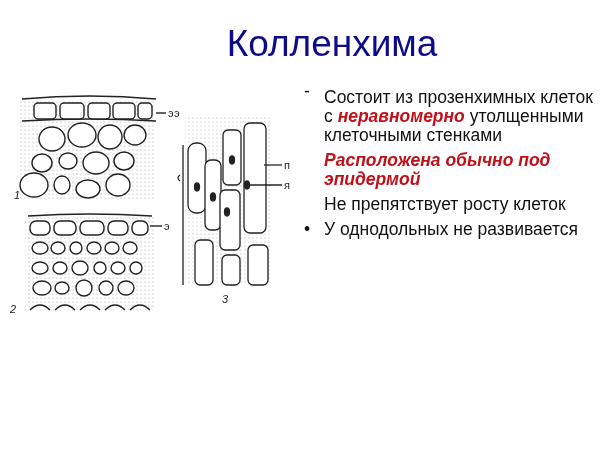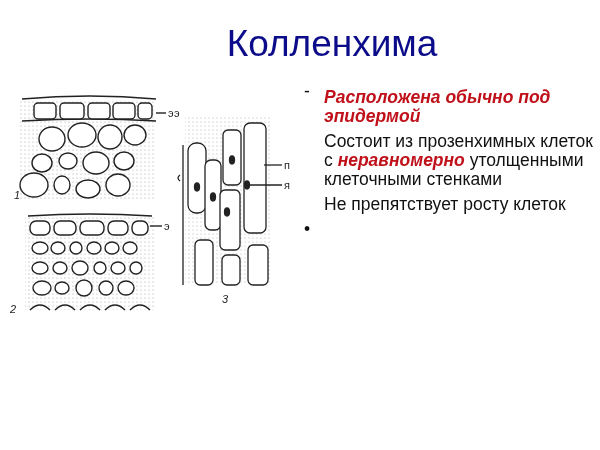--- a/index.html
+++ b/index.html
@@ -121,24 +121,25 @@
     <text x="284" y="104" font-size="11" fill="#222">я</text>
     <text x="222" y="218" font-size="11" font-style="italic" fill="#222">3</text>
   </svg>
 </div>
 
 <ul class="bullets">
   <li>
     <span class="marker">-</span>
   </li>
   <li>
-    <span class="red">Расположена обычно под эпидермой</span>
+    <span>Состоит из прозенхимных клеток с </span><span class="red">неравномерно</span><span> утолщенными клеточными стенками</span>
   </li>
   <li>
-    <span>Состоит из прозенхимных клеток с </span><span class="red">неравномерно</span><span> утолщенными клеточными стенками</span>
+    <span class="red">Расположена обычно под эпидермой</span>
   </li>
   <li>
     <span>Не препятствует росту клеток</span>
   </li>
   <li>
     <span class="marker">•</span>
+    <span>У однодольных не развивается</span>
   </li>
 </ul>
 
 </body></html>

